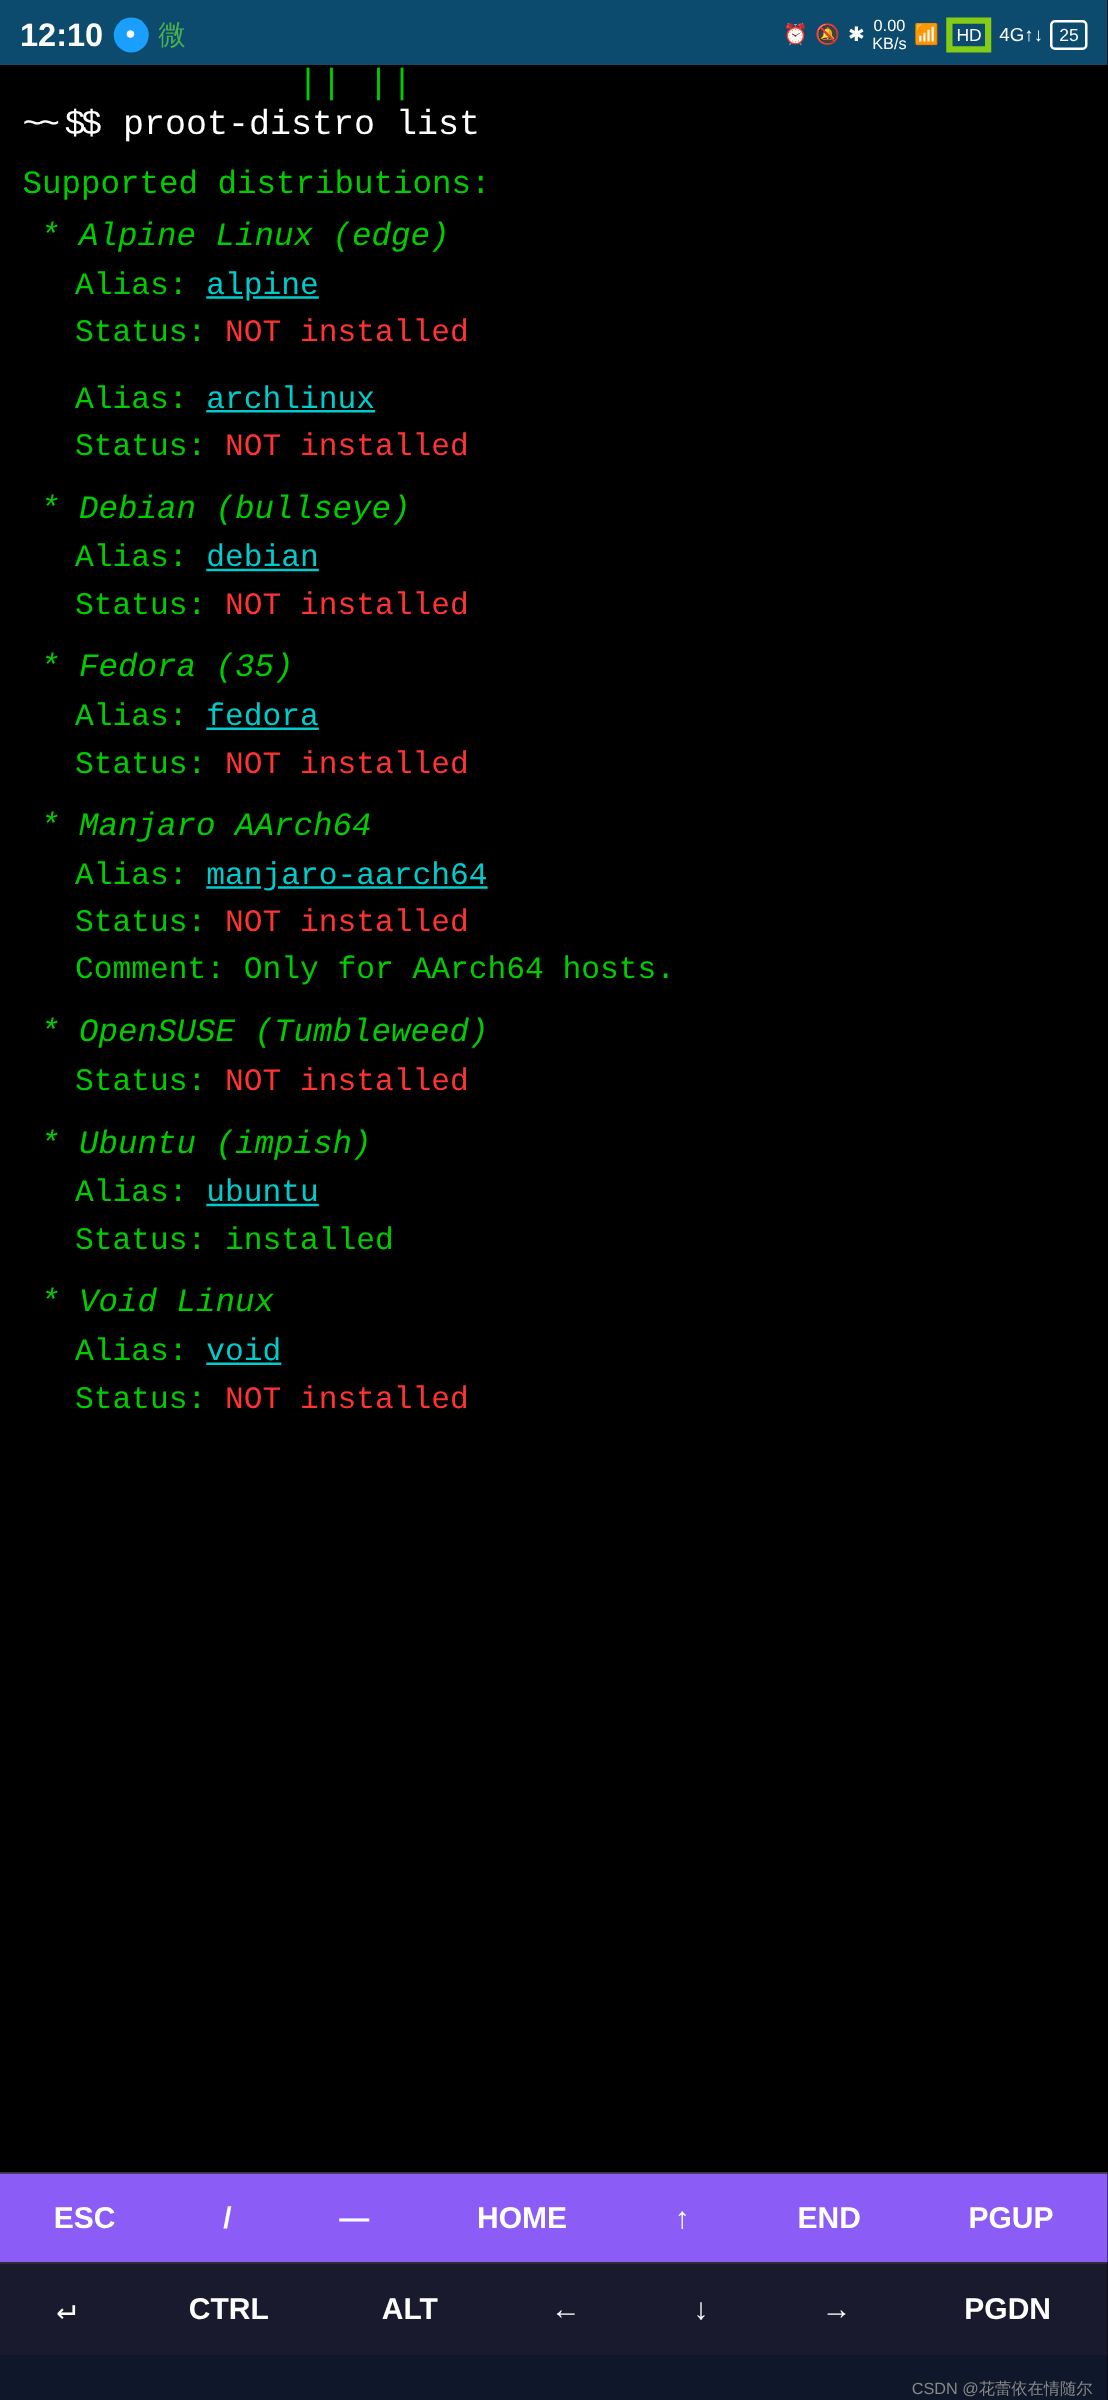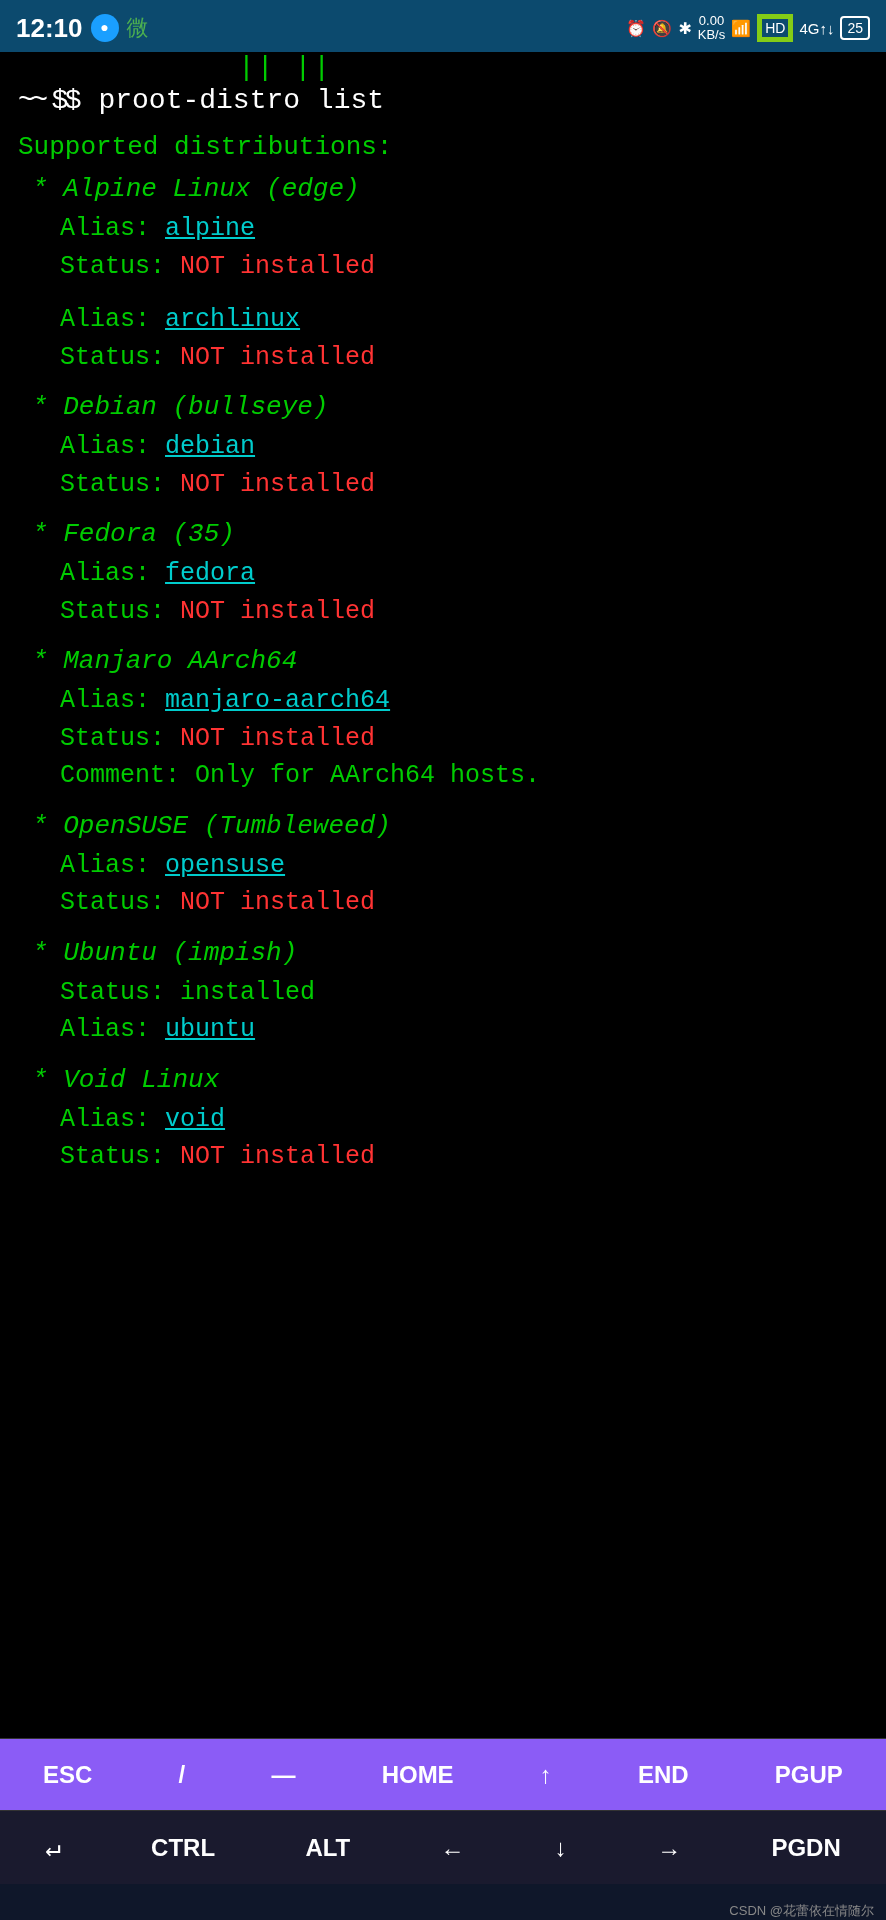--- a/index.html
+++ b/index.html
@@ -241,29 +241,28 @@
         <div class="distro-name"><span class="bullet">* </span>Manjaro AArch64</div>
         <div class="distro-detail">
           <div><span class="label-key">Alias: </span><span class="label-val-cyan">manjaro-aarch64</span></div>
           <div><span class="label-key">Status: </span><span class="label-val-red">NOT installed</span></div>
           <div><span class="label-comment">Comment: Only for AArch64 hosts.</span></div>
         </div>
       </div>
       <div class="distro-entry">
         <div class="distro-name"><span class="bullet">* </span>OpenSUSE (Tumbleweed)</div>
         <div class="distro-detail">
-          <div><span class="label-key">Alias: </span><span class="label-val-cyan">opensuse</span></div>
           <div><span class="label-key">Status: </span><span class="label-val-red">NOT installed</span></div>
         </div>
       </div>
       <div class="distro-entry">
         <div class="distro-name"><span class="bullet">* </span>Ubuntu (impish)</div>
         <div class="distro-detail">
+          <div><span class="label-key">Alias: </span><span class="label-val-cyan">ubuntu</span></div>
           <div><span class="label-key">Status: </span><span class="label-val-green">installed</span></div>
-          <div><span class="label-key">Alias: </span><span class="label-val-cyan">ubuntu</span></div>
         </div>
       </div>
       <div class="distro-entry">
         <div class="distro-name"><span class="bullet">* </span>Void Linux</div>
         <div class="distro-detail">
           <div><span class="label-key">Alias: </span><span class="label-val-cyan">void</span></div>
           <div><span class="label-key">Status: </span><span class="label-val-red">NOT installed</span></div>
         </div>
       </div>
     </div>

